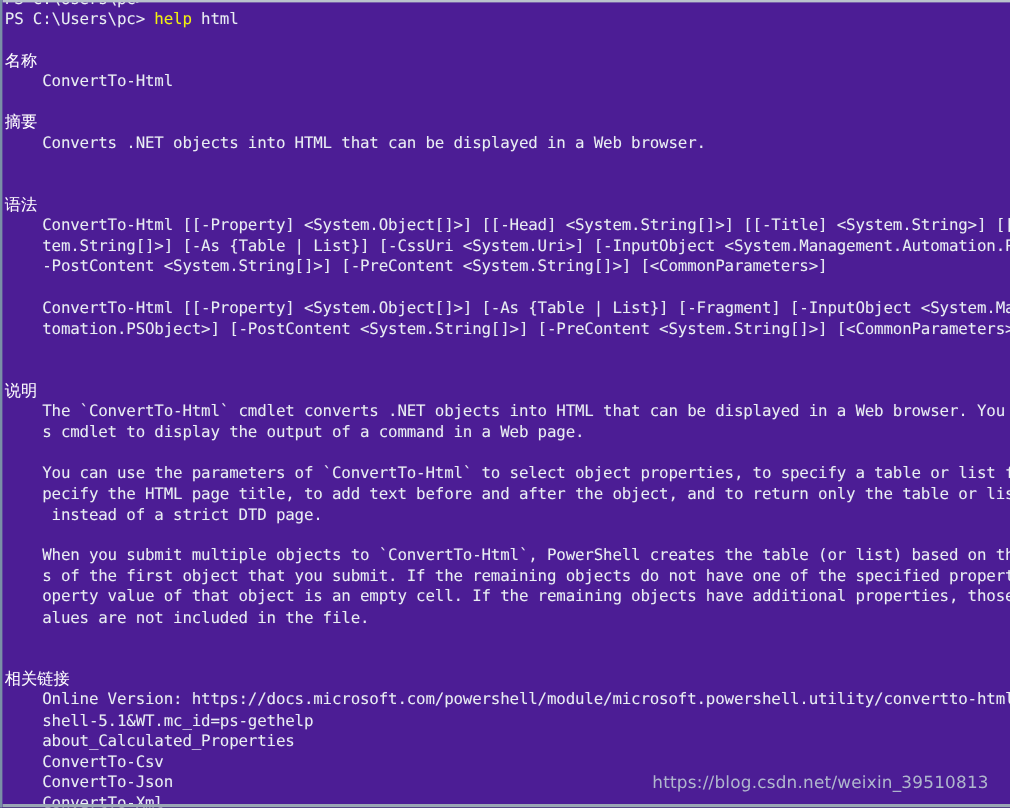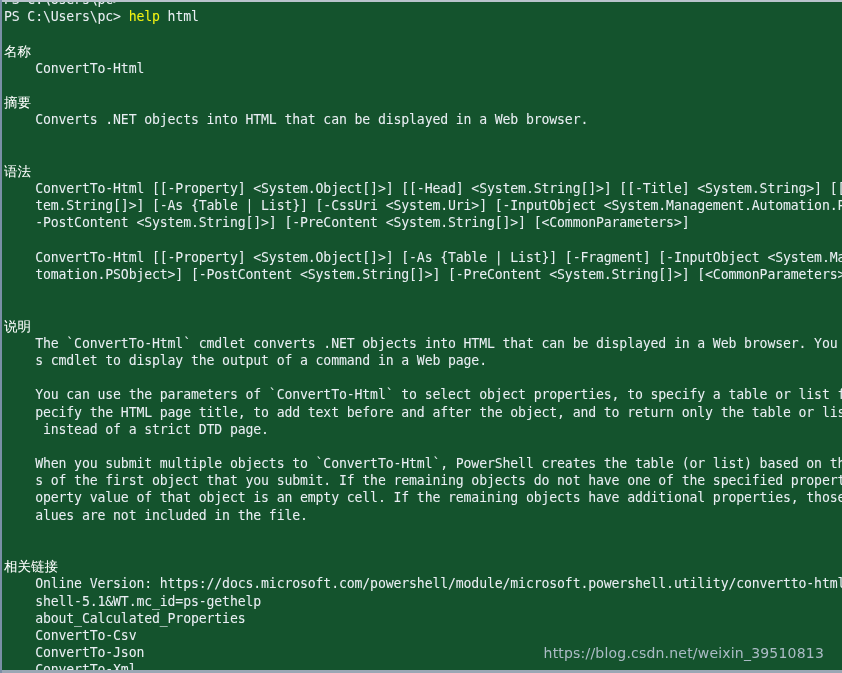--- a/index.html
+++ b/index.html
@@ -13,21 +13,21 @@
     height: 673px;
     overflow: hidden;
     font-family: "DejaVu Sans Mono", "Liberation Mono", monospace;
   }
 
   #console {
     position: relative;
     box-sizing: border-box;
     width: 842px;
     height: 673px;
-    background: #14532d;
+    background: #4c1d95;
     border-left: 2px solid #7a8fa6;
     border-right: 0;
     border-top: 0;
     border-bottom: 0;
     color: #e8e8e8;
     overflow: hidden;
   }
 
   
   #console::before {

